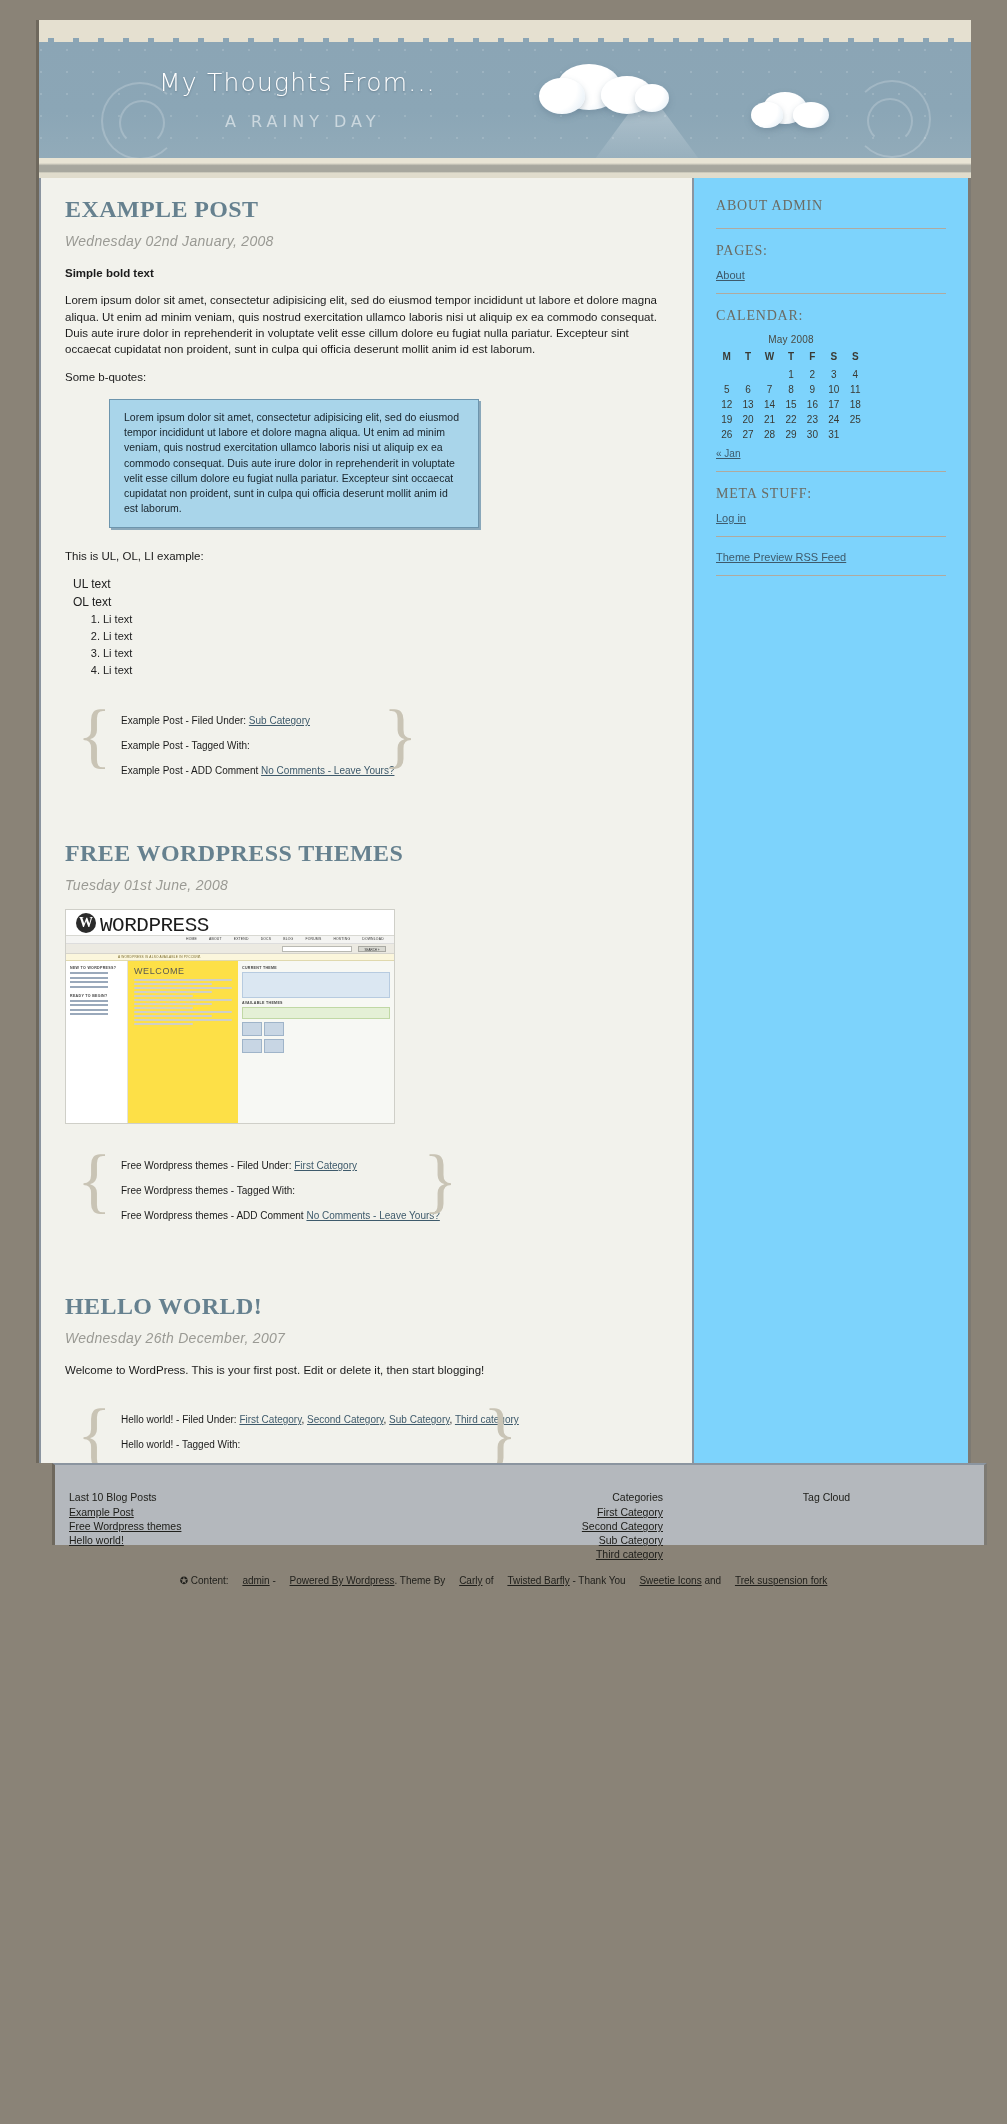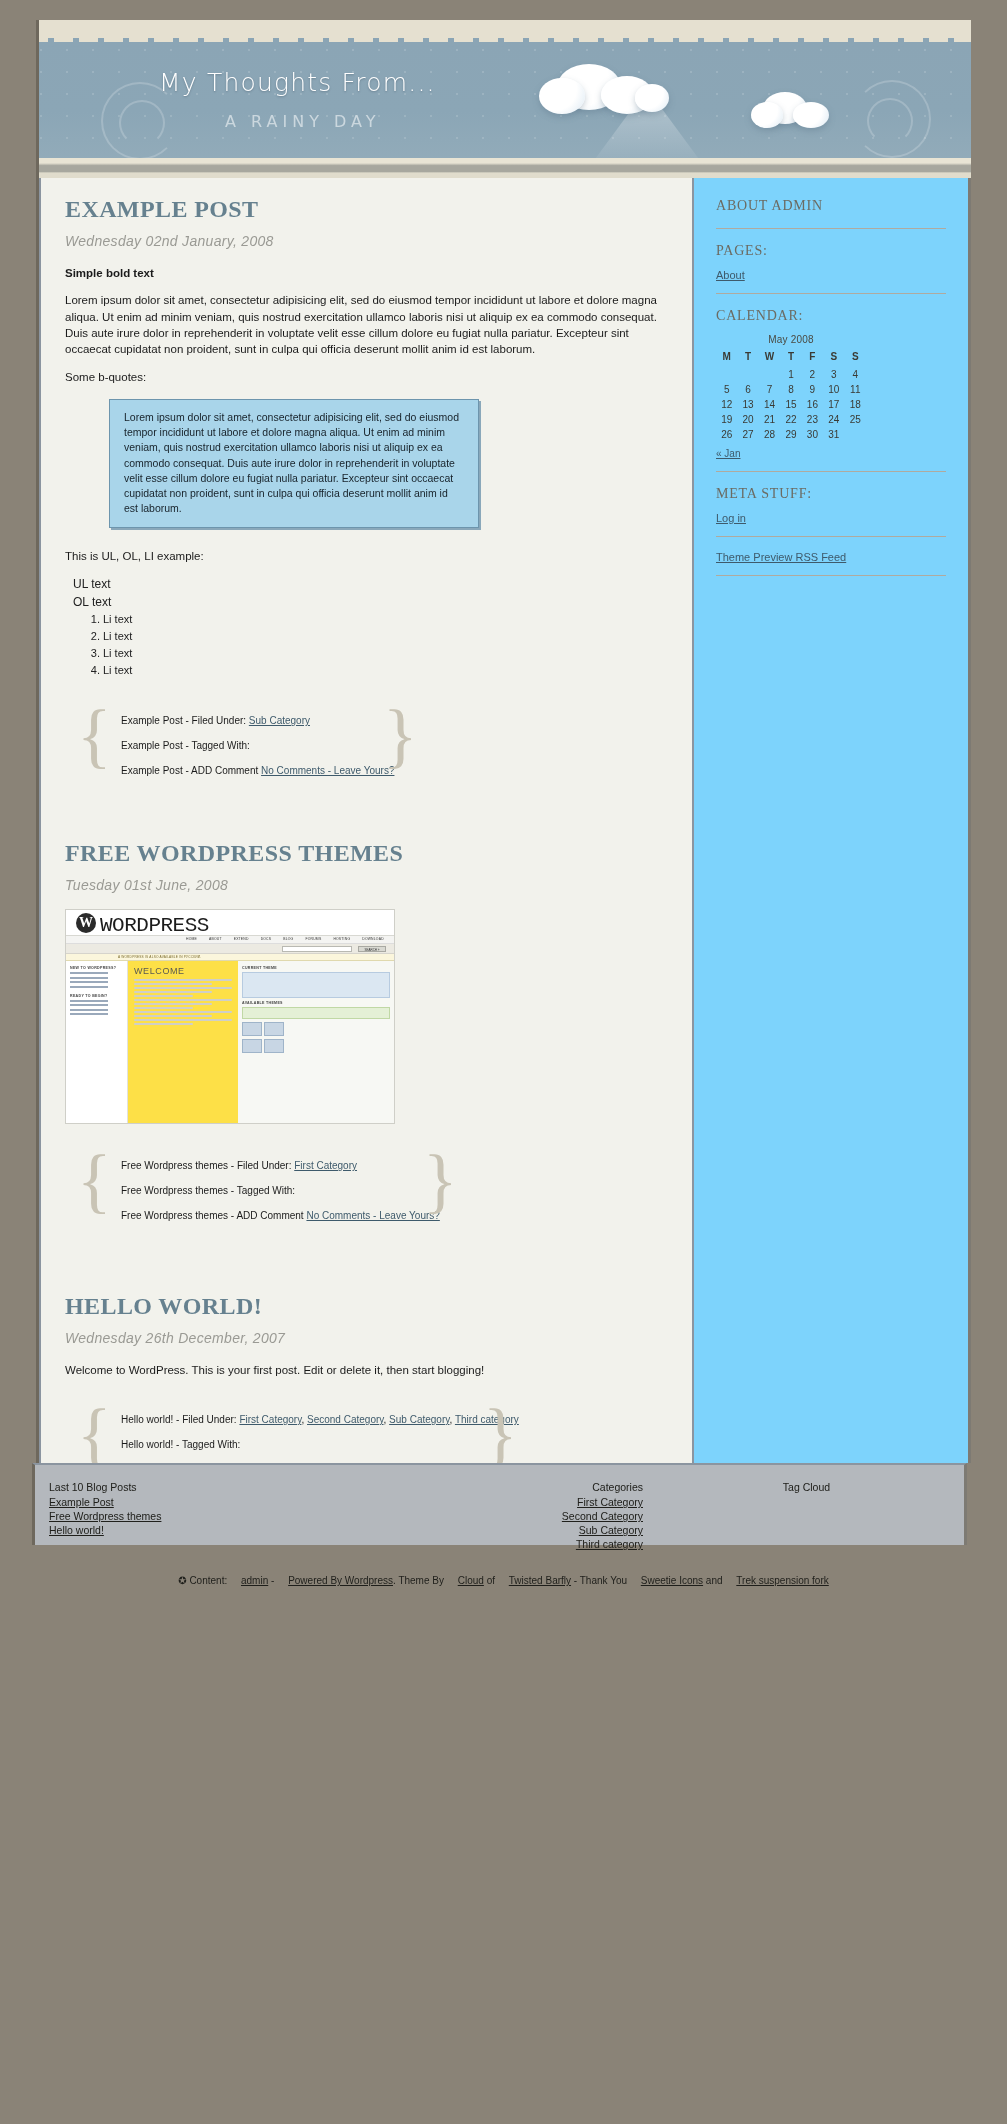--- a/index.html
+++ b/index.html
@@ -272,27 +272,27 @@
 
   
   .cal { width:150px; font-size:10px; color:#3a3a34; border-collapse:collapse; }
   .cal caption { font-size:10px; color:#4a4a42; padding-bottom:4px; letter-spacing:.2px; }
   .cal th { font-weight:bold; font-size:10px; padding:2px 0 5px 0; text-align:center; color:#3a3a34; }
   .cal td { text-align:center; padding:2px 0; color:#3a3a34; font-size:10px; }
   .cal-prev { display:block; margin-top:6px; font-size:10px; color:#3e5a6b; text-decoration:underline; }
 
   
   .widget-foot {
-    position:absolute; left:12px; top:1455px;
+    position:absolute; left:32px; top:1455px;
     width:935px; height:82px;
     background:#b4b8bd;
     border-left:3px solid #6e685d;
     border-right:3px solid #7d7a73;
     border-top:2px solid #8b95a0;
-    display:flex; padding:16px 14px;gap:20px;
+    display:flex; padding:26px 14px;gap:20px;
   }
   .wf-col { flex:1; }
   .wf-col.center { text-align:center; }
   .wf-col.right { text-align:right; }
   .wf-head { font-size:10.5px; color:#20201c; margin-bottom:3px; }
   .wf-col a { display:block; font-size:10.5px; color:#20201c; text-decoration:underline; margin-bottom:2px; }
   .wf-col.right a { text-align:right; }
 
   
   .credit {
@@ -659,21 +659,21 @@
 
 </div>
 
 <div class="credit">
   <span class="credit-inner">
     <span>✪</span>
     <span>Content:</span>
     <a href="#">admin</a>
     <span>-</span>
     <a href="#">Powered By Wordpress</a><span>. Theme By</span>
-    <a href="#">Cloud</a>
+    <a href="#">Carly</a>
     <span>of</span>
     <a href="#">Twisted Barfly</a>
     <span>- Thank You</span>
     <a href="#">Sweetie Icons</a>
     <span>and</span>
     <a href="#">Trek suspension fork</a>
   </span>
 </div>
 
 </body></html>

